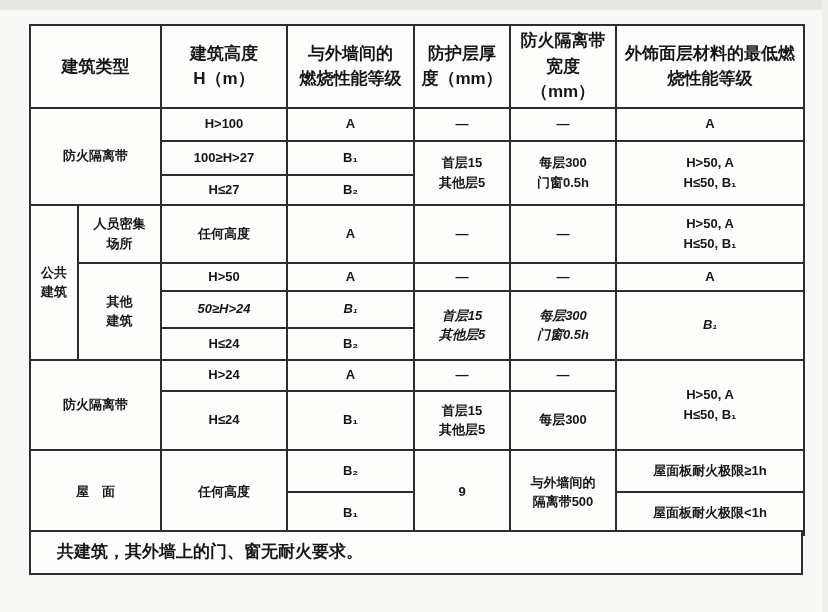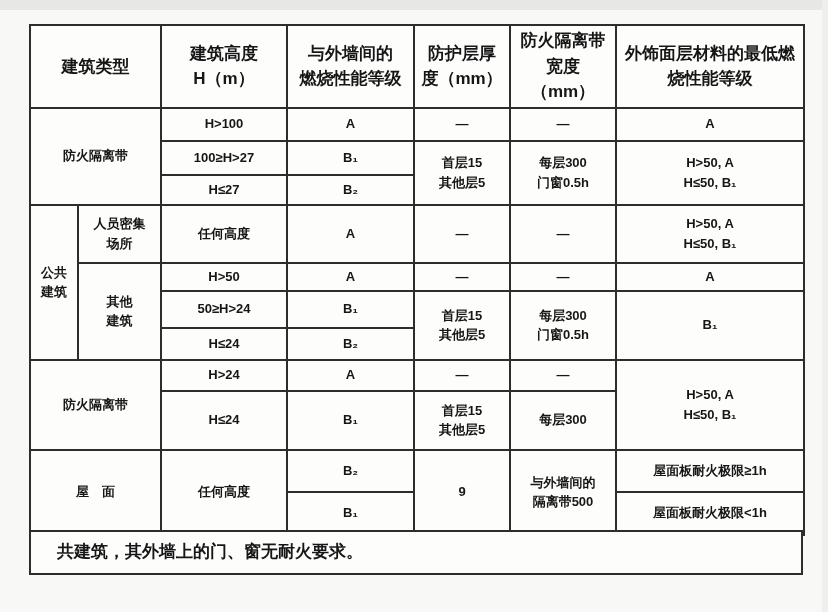--- a/index.html
+++ b/index.html
@@ -28,21 +28,21 @@
     vertical-align:middle;
     font-weight:bold;
     font-size:13px;
     line-height:1.5;
     overflow:hidden;
   }
   table.fire th{font-size:17px;}
   .line{display:block;}
   tr.hdr{height:74px;}
   tr.r1{height:33px;} tr.r2{height:34px;} tr.r3{height:30px;}
-  tr.r4{height:58px;} tr.r5{height:28px;} tr.r6{height:37px;} tr.r7{height:32px;}
+  tr.r4{height:58px;} tr.r5{height:28px;} tr.r6{height:37px;font-style:italic;} tr.r7{height:32px;}
   tr.r8{height:31px;} tr.r9{height:59px;} tr.r10{height:42px;} tr.r11{height:43px;}
 
   .note{
     position:absolute;left:29px;top:530px;
     width:774px;
     box-sizing:border-box;
     border:2px solid #2d2d2d;
     background:#fdfdfc;
     padding:6px 10px 8px 8px;
     font-weight:bold;

